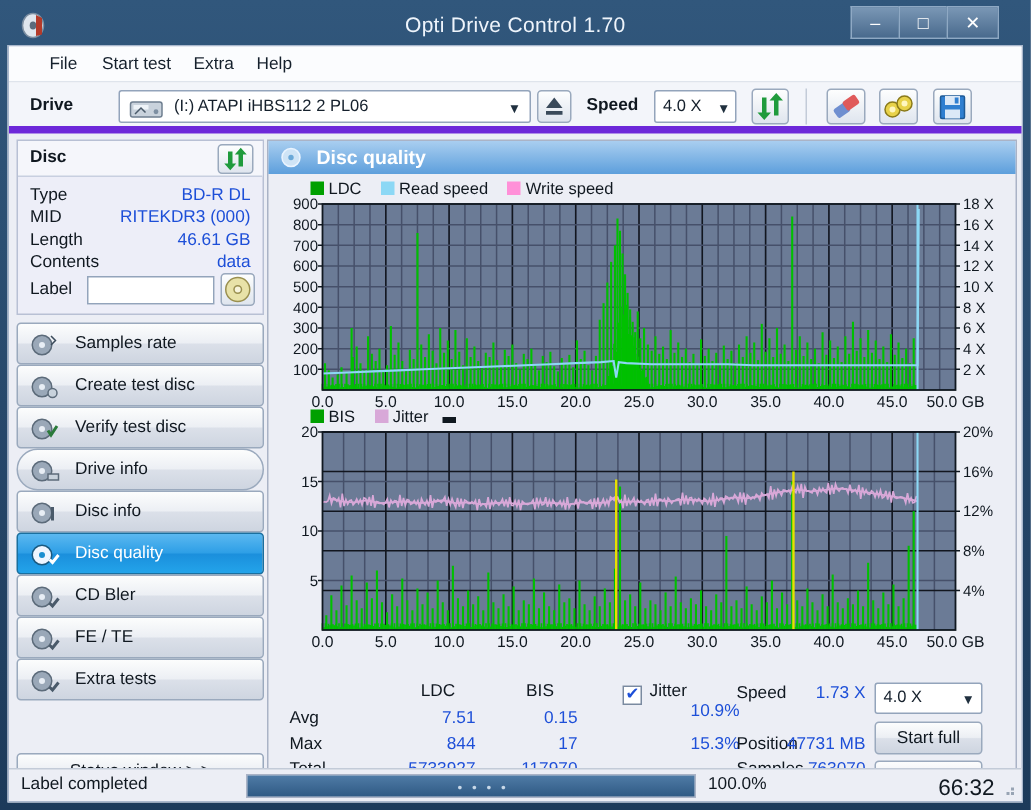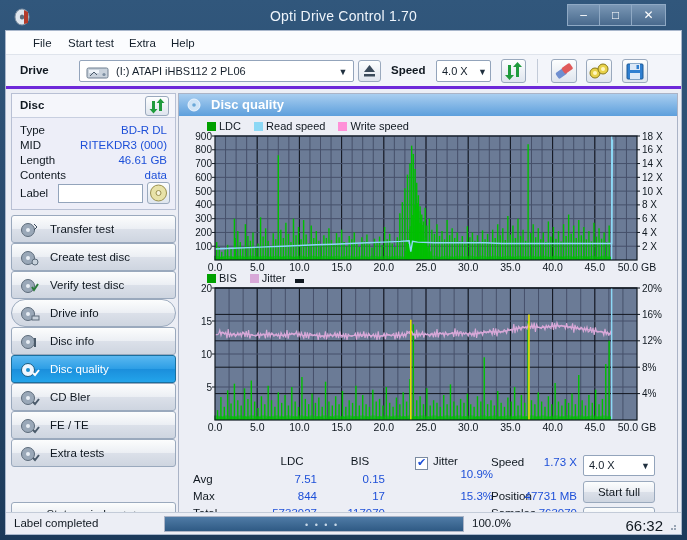--- a/index.html
+++ b/index.html
@@ -48,21 +48,21 @@
     position:absolute; left:0; top:0; width:675px; height:24px;
     background:#fbfcfe; border-bottom:1px solid #dfe4ec;
   }
   .menuitem {
     position:absolute; top:4px; height:17px; line-height:17px;
     font-size:11.5px; color:#15202c; padding:0 5px; cursor:default;
   }
   
   #drivebar {
     position:absolute; left:0; top:24px; width:675px; height:34px;
-    background:#f3f5fa; border-bottom:3px solid #6d28d9;
+    background:#f3f5fa; border-bottom:5px solid #6d28d9;
   }
   #drive-label { position:absolute; left:14px; top:9px; font-weight:bold; font-size:11.5px; color:#101820;}
   #drive-combo {
     position:absolute; left:73px; top:5px; width:275px; height:22px;
     background:#fff; border:1px solid #93a4bb; border-radius:2px;
   }
   #drive-combo .cbtext { position:absolute; left:36px; top:4px; font-size:11px; color:#15202c; }
   #drive-combo .cbarrow { position:absolute; right:3px; top:6px; width:14px; text-align:center; font-size:9px; color:#20303f;}
   #drive-icon { position:absolute; left:5px; top:3px; width:26px; height:16px;}
   .flatbtn {
@@ -281,21 +281,21 @@
           </svg>
         </div>
       </div>
 
       <div class="navbtn" style="top:122px;">
         <svg style="position:absolute;left:8px;top:5px" viewBox="0 0 20 18" width="20" height="18">
             <circle cx="8" cy="9" r="6.5" fill="#9aa8b8" stroke="#5c6b7a"></circle>
             <circle cx="8" cy="9" r="2" fill="#e8eef5"></circle>
             <path d="M14 3 l3 3 l-3 3" stroke="#3a4a5a" fill="none"></path>
           </svg>
-        <span class="navlabel">Transfer test</span>
+        <span class="navlabel">Samples rate</span>
       </div>
       <div class="navbtn" style="top:150px;">
         <svg style="position:absolute;left:8px;top:5px" viewBox="0 0 20 18" width="20" height="18">
             <circle cx="8" cy="9" r="6.5" fill="#9aa8b8" stroke="#5c6b7a"></circle>
             <circle cx="8" cy="9" r="2" fill="#e8eef5"></circle>
             <circle cx="15" cy="13" r="3" fill="#c8d2dc" stroke="#5c6b7a"></circle>
           </svg>
         <span class="navlabel">Create test disc</span>
       </div>
       <div class="navbtn" style="top:178px;">

